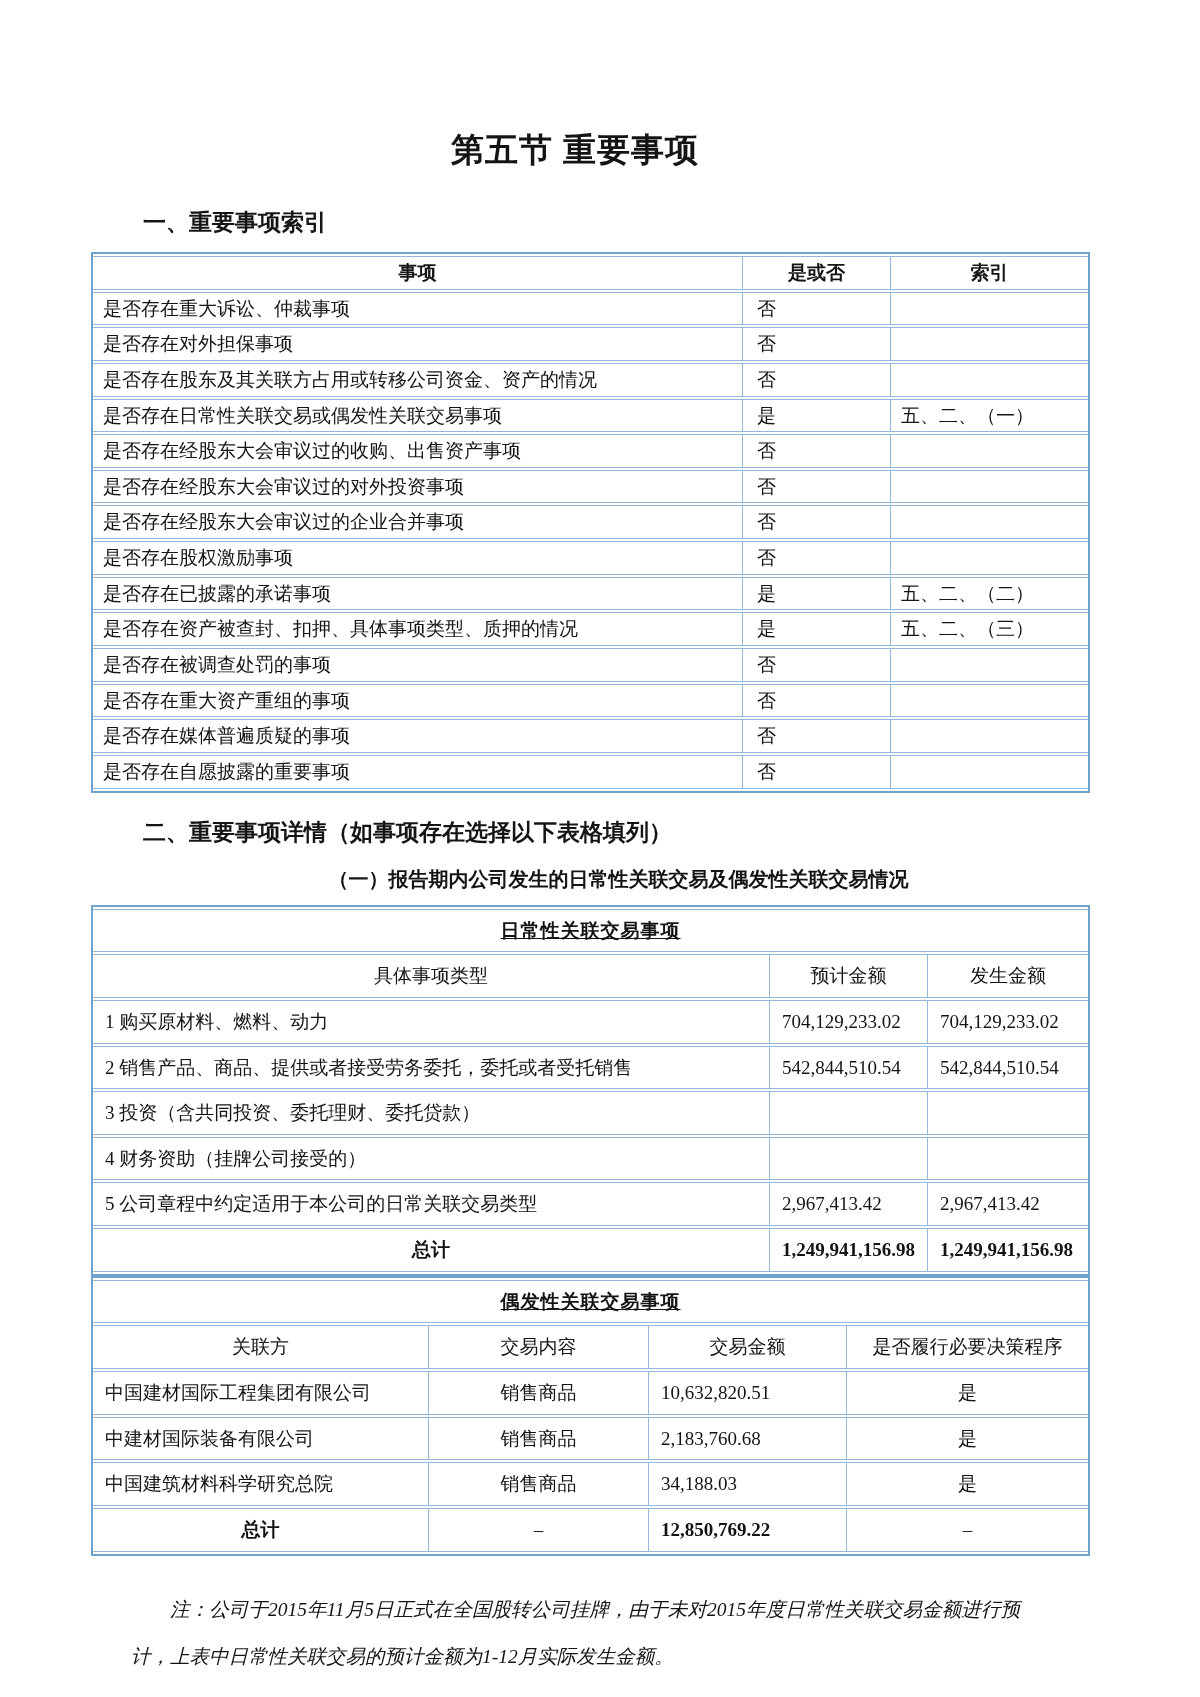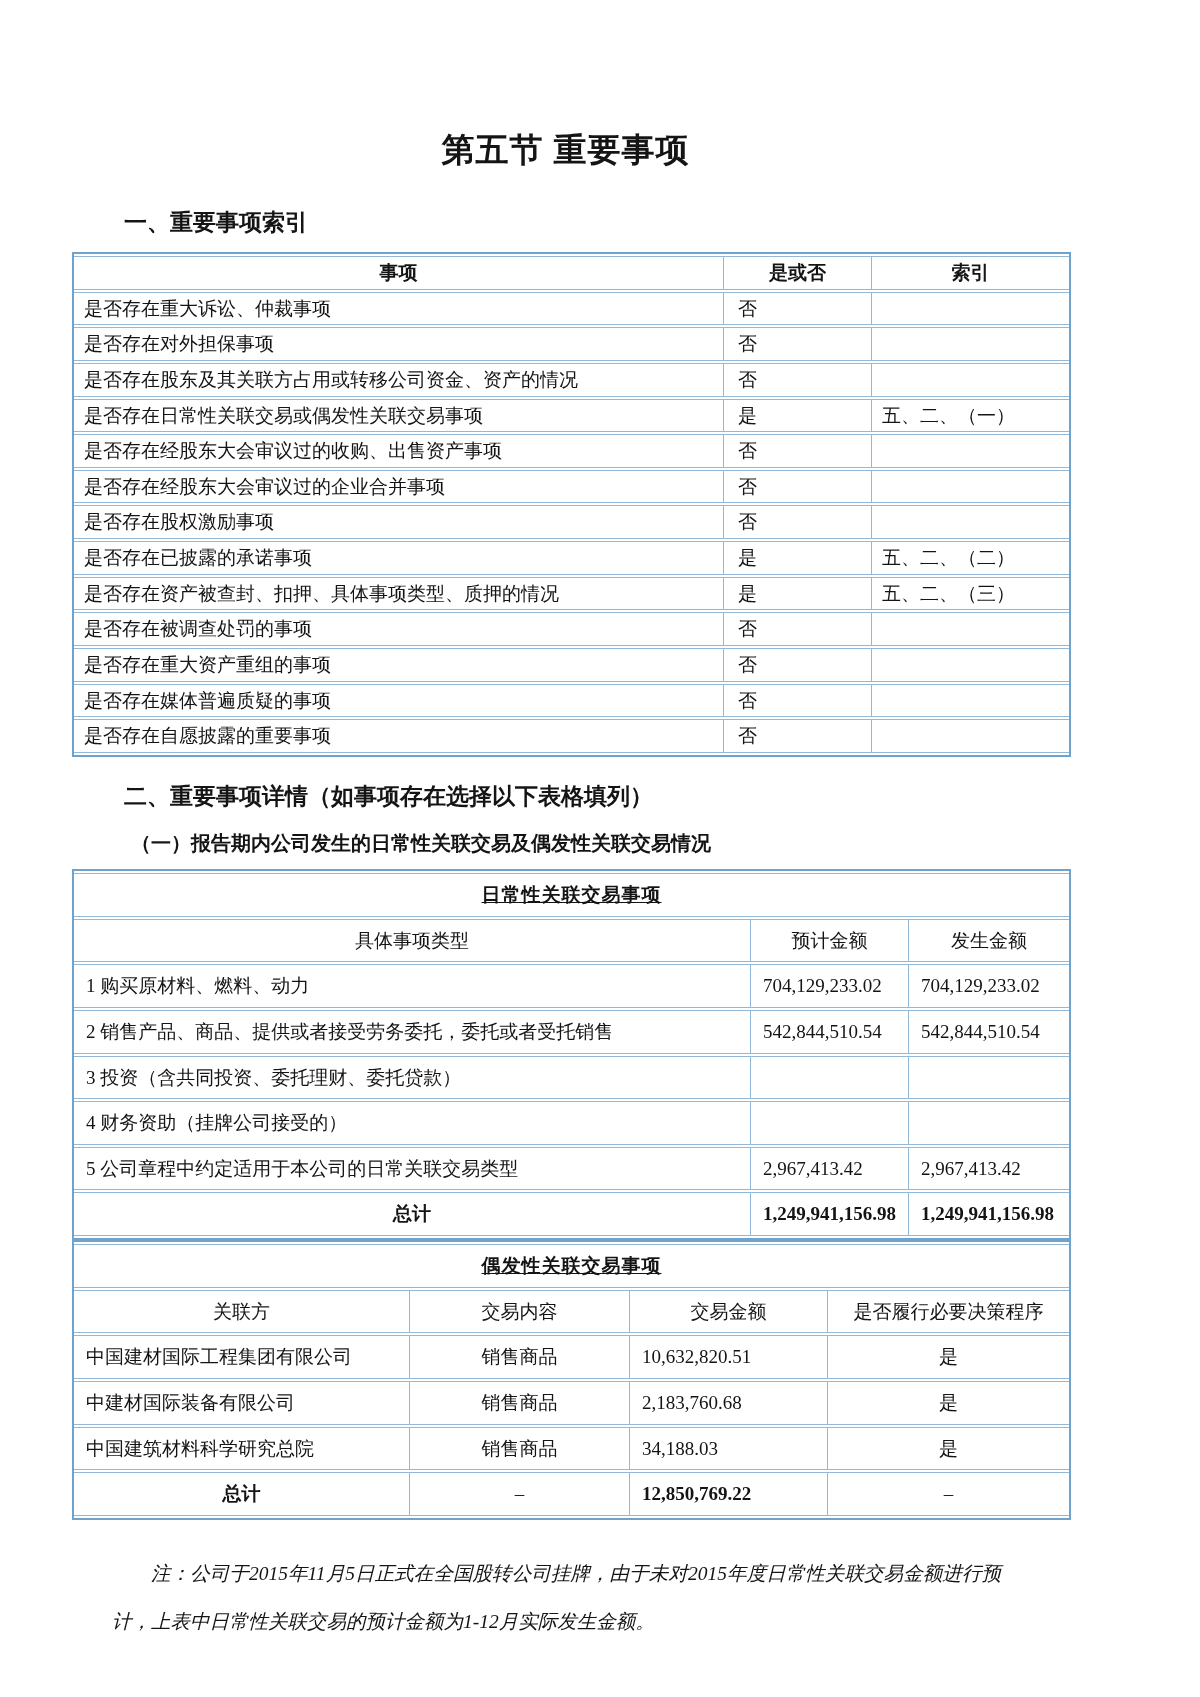--- a/index.html
+++ b/index.html
@@ -7,35 +7,35 @@
     --table-inner-border:#92B8DA;
     --text:#141414;
   }
   *{box-sizing:border-box;}
   html,body{margin:0;padding:0;}
   body{
     width:1200px;height:1697px;overflow:hidden;background:#ffffff;
     color:var(--text);
     font-family:"Liberation Serif","DejaVu Serif",serif;
   }
-  .page{position:relative;width:1200px;height:1697px;padding:128px 113px 0 44px;}
+  .page{position:relative;width:1200px;height:1697px;padding:128px 113px 0 63px;}
   .doc-title{
     margin:0 0 34px 0;text-align:center;
     font-family:"Liberation Sans","DejaVu Sans",sans-serif;
     font-size:33px;font-weight:bold;letter-spacing:1px;
   }
   .sec-heading{
     margin:0 0 14px 80px;
     font-family:"Liberation Sans","DejaVu Sans",sans-serif;
     font-size:23px;font-weight:bold;
   }
   .sec-heading.second{margin-top:24px;margin-bottom:18px;}
   .sub-heading{
     margin:0 0 12px 87px;
-    font-size:20px;font-weight:bold;
+    font-size:20px;font-weight:bold;text-align:center;
   }
   table.doc{
     width:999px;table-layout:fixed;background:#fff;
     border-collapse:separate;border-spacing:0 2px;
     border:2px solid var(--table-border);
     margin-left:28px;
   }
   table.doc td{
     border-top:1px solid var(--table-inner-border);
     border-bottom:1px solid var(--table-inner-border);
@@ -97,20 +97,25 @@
           <td>是否存在日常性关联交易或偶发性关联交易事项</td>
           <td class="yn">是</td>
           <td>五、二、（一）</td>
         </tr>
       <tr>
           <td>是否存在经股东大会审议过的收购、出售资产事项</td>
           <td class="yn">否</td>
           <td></td>
         </tr>
       <tr>
+          <td>是否存在经股东大会审议过的对外投资事项</td>
+          <td class="yn">否</td>
+          <td></td>
+        </tr>
+      <tr>
           <td>是否存在经股东大会审议过的企业合并事项</td>
           <td class="yn">否</td>
           <td></td>
         </tr>
       <tr>
           <td>是否存在股权激励事项</td>
           <td class="yn">否</td>
           <td></td>
         </tr>
       <tr>

